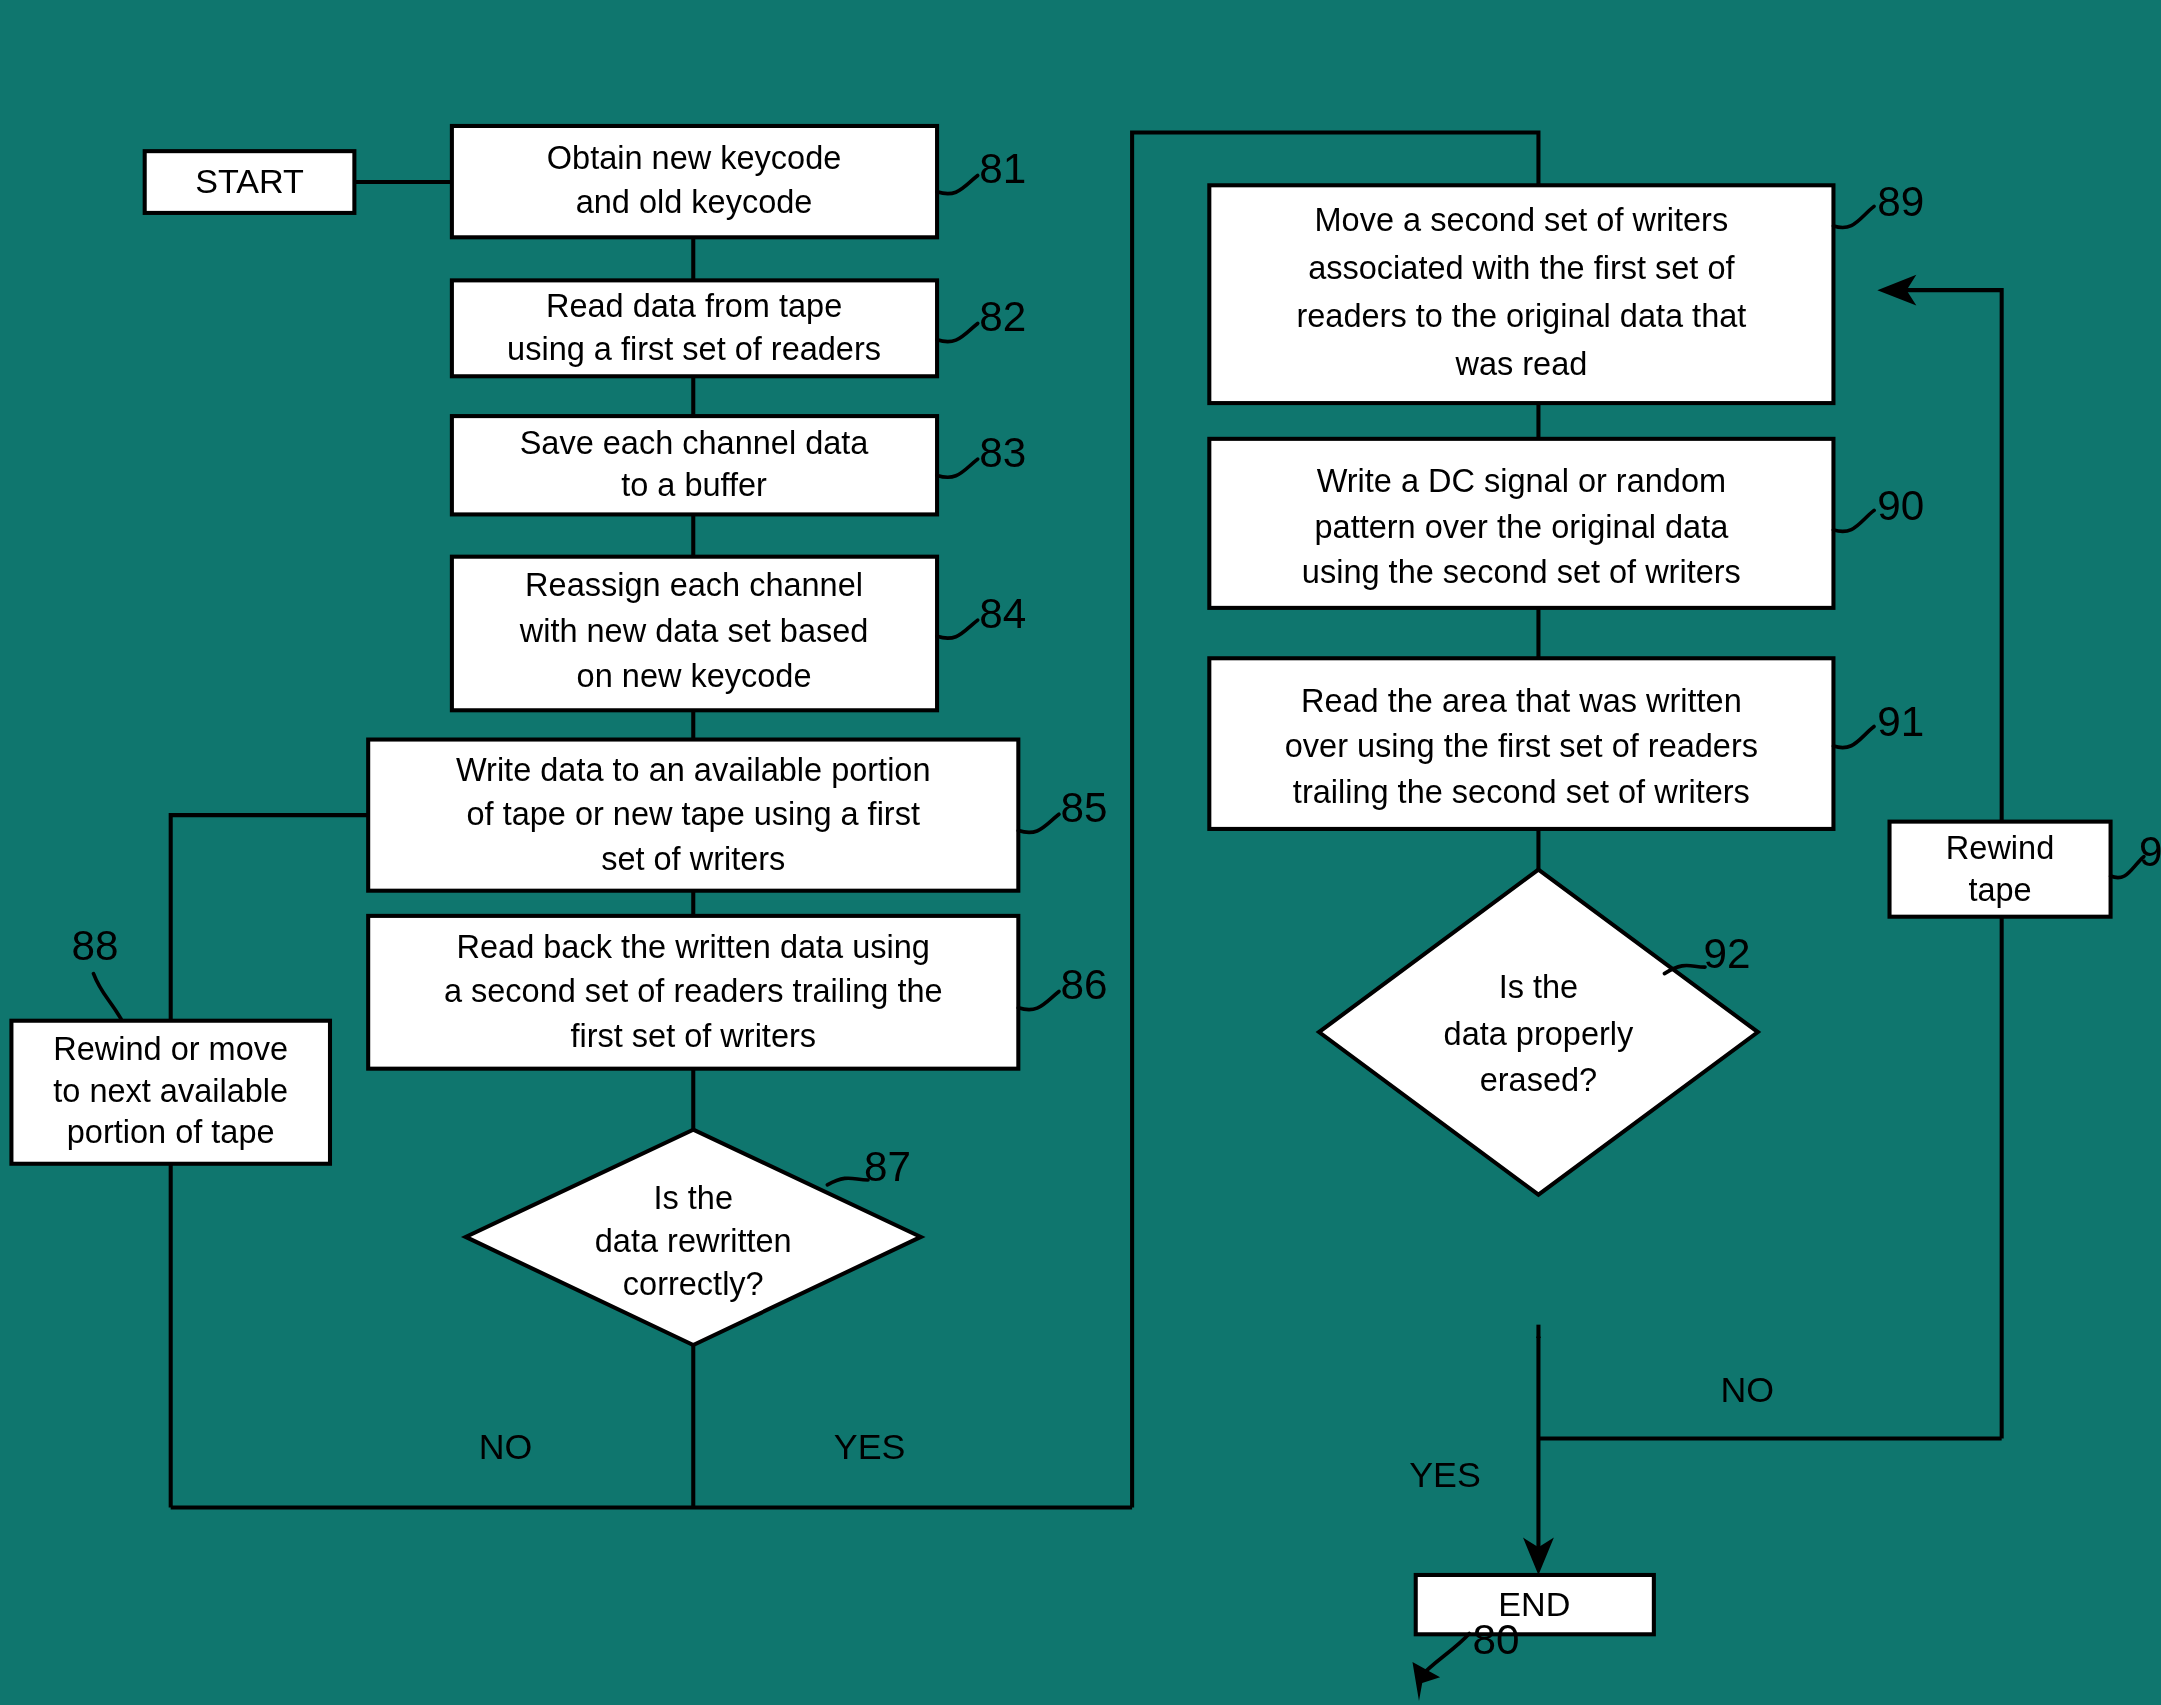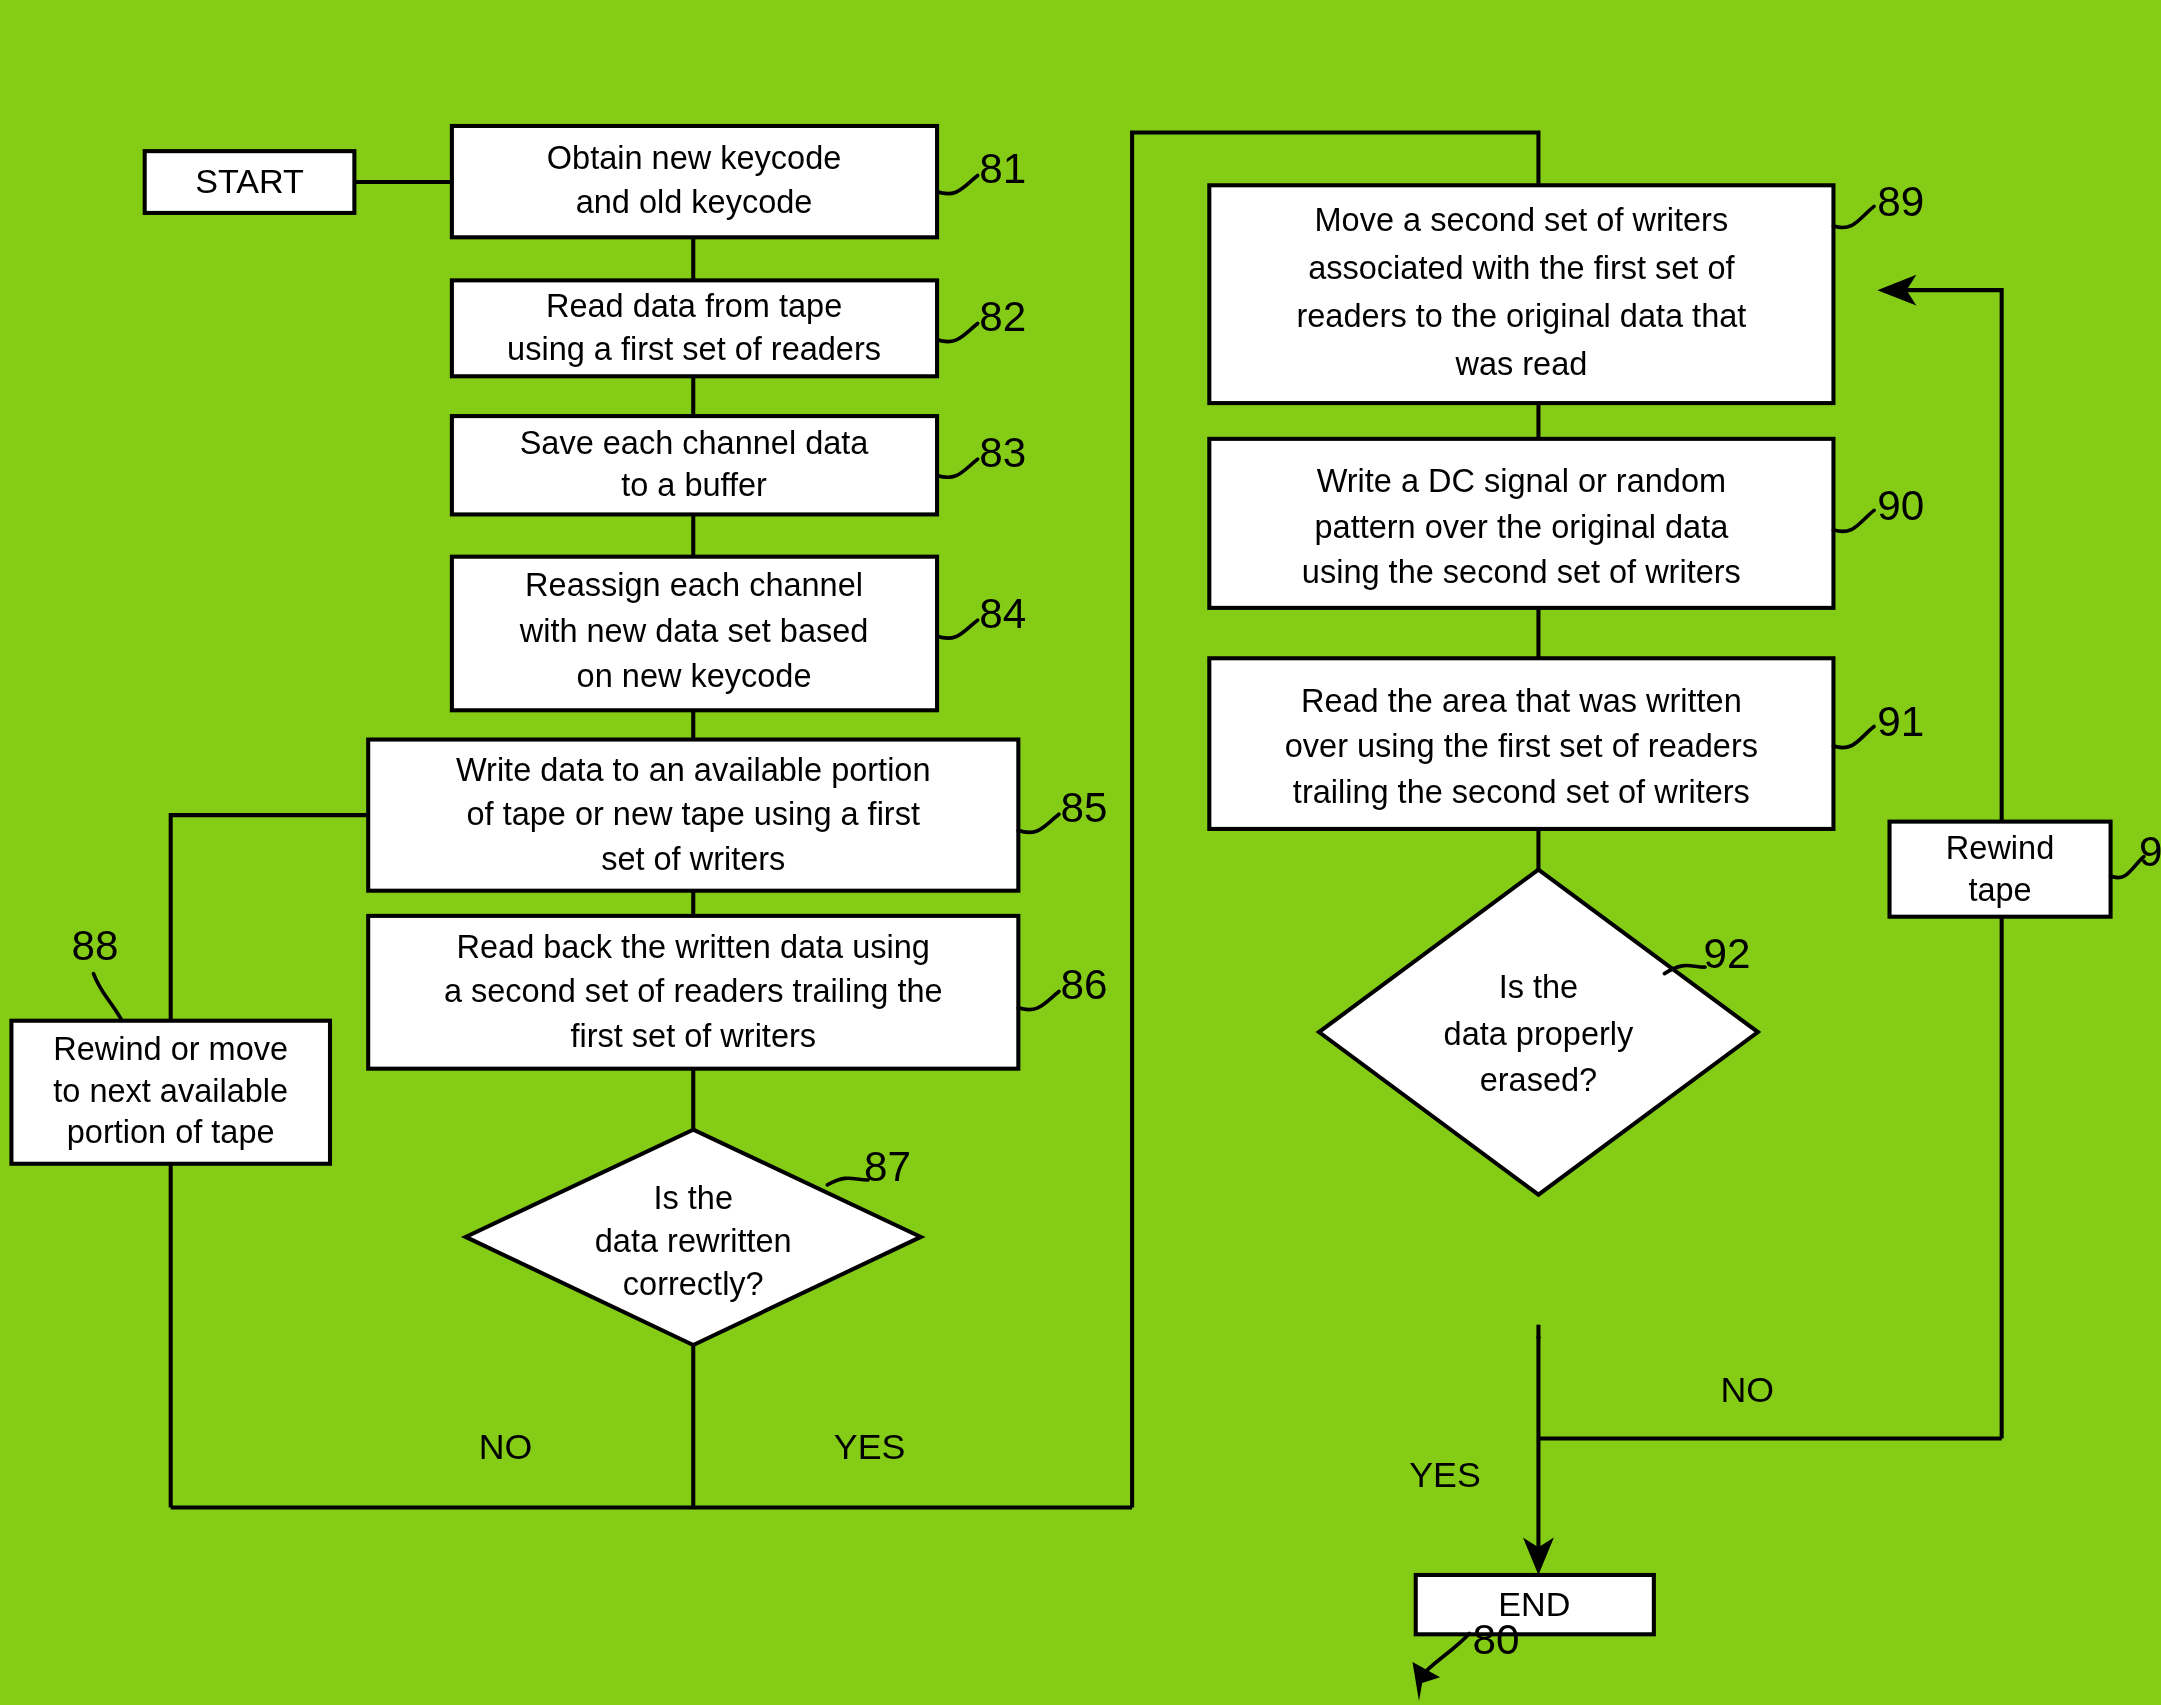--- a/index.html
+++ b/index.html
@@ -12,21 +12,21 @@
     width: 2161px;
     height: 1705px;
     font-family: "Liberation Sans", sans-serif;
     color: #000000;
     overflow: hidden;
   }
   #figure-root {
     position: relative;
     width: 2161px;
     height: 1705px;
-    background: #84cc16;
+    background: #0f766e;
   }
   svg.flow {
     position: absolute;
     left: 0;
     top: 0;
     width: 2161px;
     height: 1705px;
     display: block;
   }
   .node-rect {

